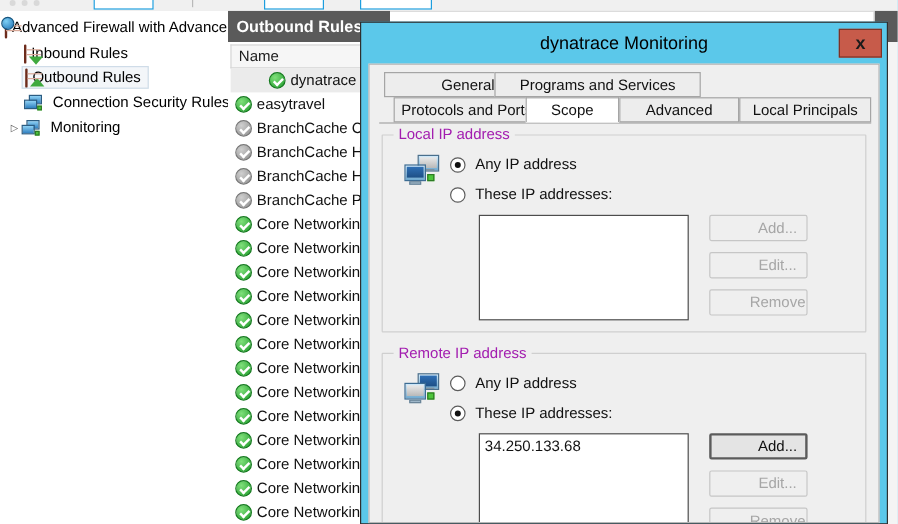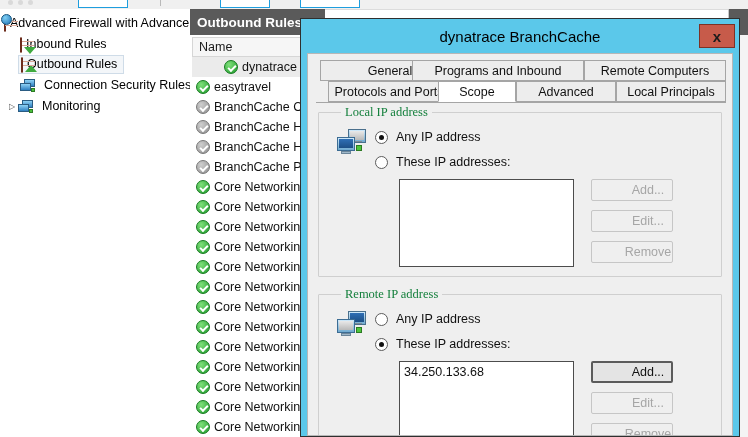--- a/index.html
+++ b/index.html
@@ -99,21 +99,21 @@
     display:flex;align-items:center;justify-content:center;
     font-size:12.5px;color:#111;cursor:pointer;white-space:nowrap;
   }
   .tab.active{background:#ffffff;border-bottom-color:#ffffff;z-index:3;}
   #tab-underline{position:absolute;left:0;top:42px;width:410px;height:1px;background:#a5a5a5;}
 
   
   .group{
     position:absolute;border:1px solid #cfcfcf;border-radius:1px;box-sizing:border-box;background:transparent;
   }
-  .group-label{position:absolute;top:-8px;left:22px;background:#efefef;padding:0 4px;font-size:12.5px;color:#15803d;white-space:nowrap;font-family:Liberation Serif, serif;}
+  .group-label{position:absolute;top:-8px;left:9px;background:#efefef;padding:0 4px;font-size:12.5px;color:#a21caf;white-space:nowrap;}
 
   .net-ic{position:absolute;width:30px;height:26px;}
   .net-ic .m1{position:absolute;left:11px;top:0;width:18px;height:14px;background:linear-gradient(#cfe9fa,#6fa9cf);border:1px solid #4a6f8c;box-sizing:border-box;}
   .net-ic .m1i{position:absolute;left:13px;top:2px;width:14px;height:9px;background:linear-gradient(#e9e9e9,#b9b9b9);}
   .net-ic .m2{position:absolute;left:0;top:8px;width:18px;height:14px;background:linear-gradient(#cfe9fa,#6fa9cf);border:1px solid #3c6c93;box-sizing:border-box;}
   .net-ic .m2i{position:absolute;left:2px;top:10px;width:14px;height:9px;background:linear-gradient(#2f6fb5,#1d4f86);}
   .net-ic .st{position:absolute;left:4px;top:22px;width:10px;height:3px;background:#9fb7c9;border:1px solid #6b8599;box-sizing:border-box;}
   .net-ic .gb{position:absolute;left:19px;top:16px;width:6px;height:6px;background:#4dc53b;border:1px solid #2d7a24;box-sizing:border-box;}
   .net-ic .wire{position:absolute;left:17px;top:12px;width:8px;height:1px;background:#7d8b96;}
 
@@ -298,36 +298,33 @@
     <div class="act-item" style="top: 320px;"></div>
     <div class="act-item" style="top: 342px;"></div>
     <div class="act-item" style="top: 364px;"></div>
     <div class="act-item" style="top: 386px;"></div>
     <div class="act-item" style="top: 408px;"></div>
   </div>
 
 <div id="dialog">
 
   <div id="dlg-title">
-    <span id="dlg-title-text">dynatrace BranchCache</span>
+    <span id="dlg-title-text">dynatrace Monitoring</span>
   </div>
   <div id="dlg-close">x</div>
 
   <div id="dlg-body">
 
     <div id="tabs">
       <div class="tab-row" style="top:0;">
           <div class="tab" style="left: 4px; width: 96px; padding-left: 44px;">
             <span>General</span>
           </div>
           <div class="tab" style="left: 96px; width: 172px;">
-            <span>Programs and Inbound</span>
-          </div>
-          <div class="tab" style="left: 268px; width: 142px;">
-            <span>Remote Computers</span>
+            <span>Programs and Services</span>
           </div>
         </div>
       <div class="tab-row" style="top:21px;">
           <div class="tab" style="left: 12px; width: 122px;">
             <span>Protocols and Ports</span>
           </div>
           <div class="tab active" style="left: 122px; width: 78px;">
             <span>Scope</span>
           </div>
           <div class="tab" style="left: 200px; width: 100px;">

